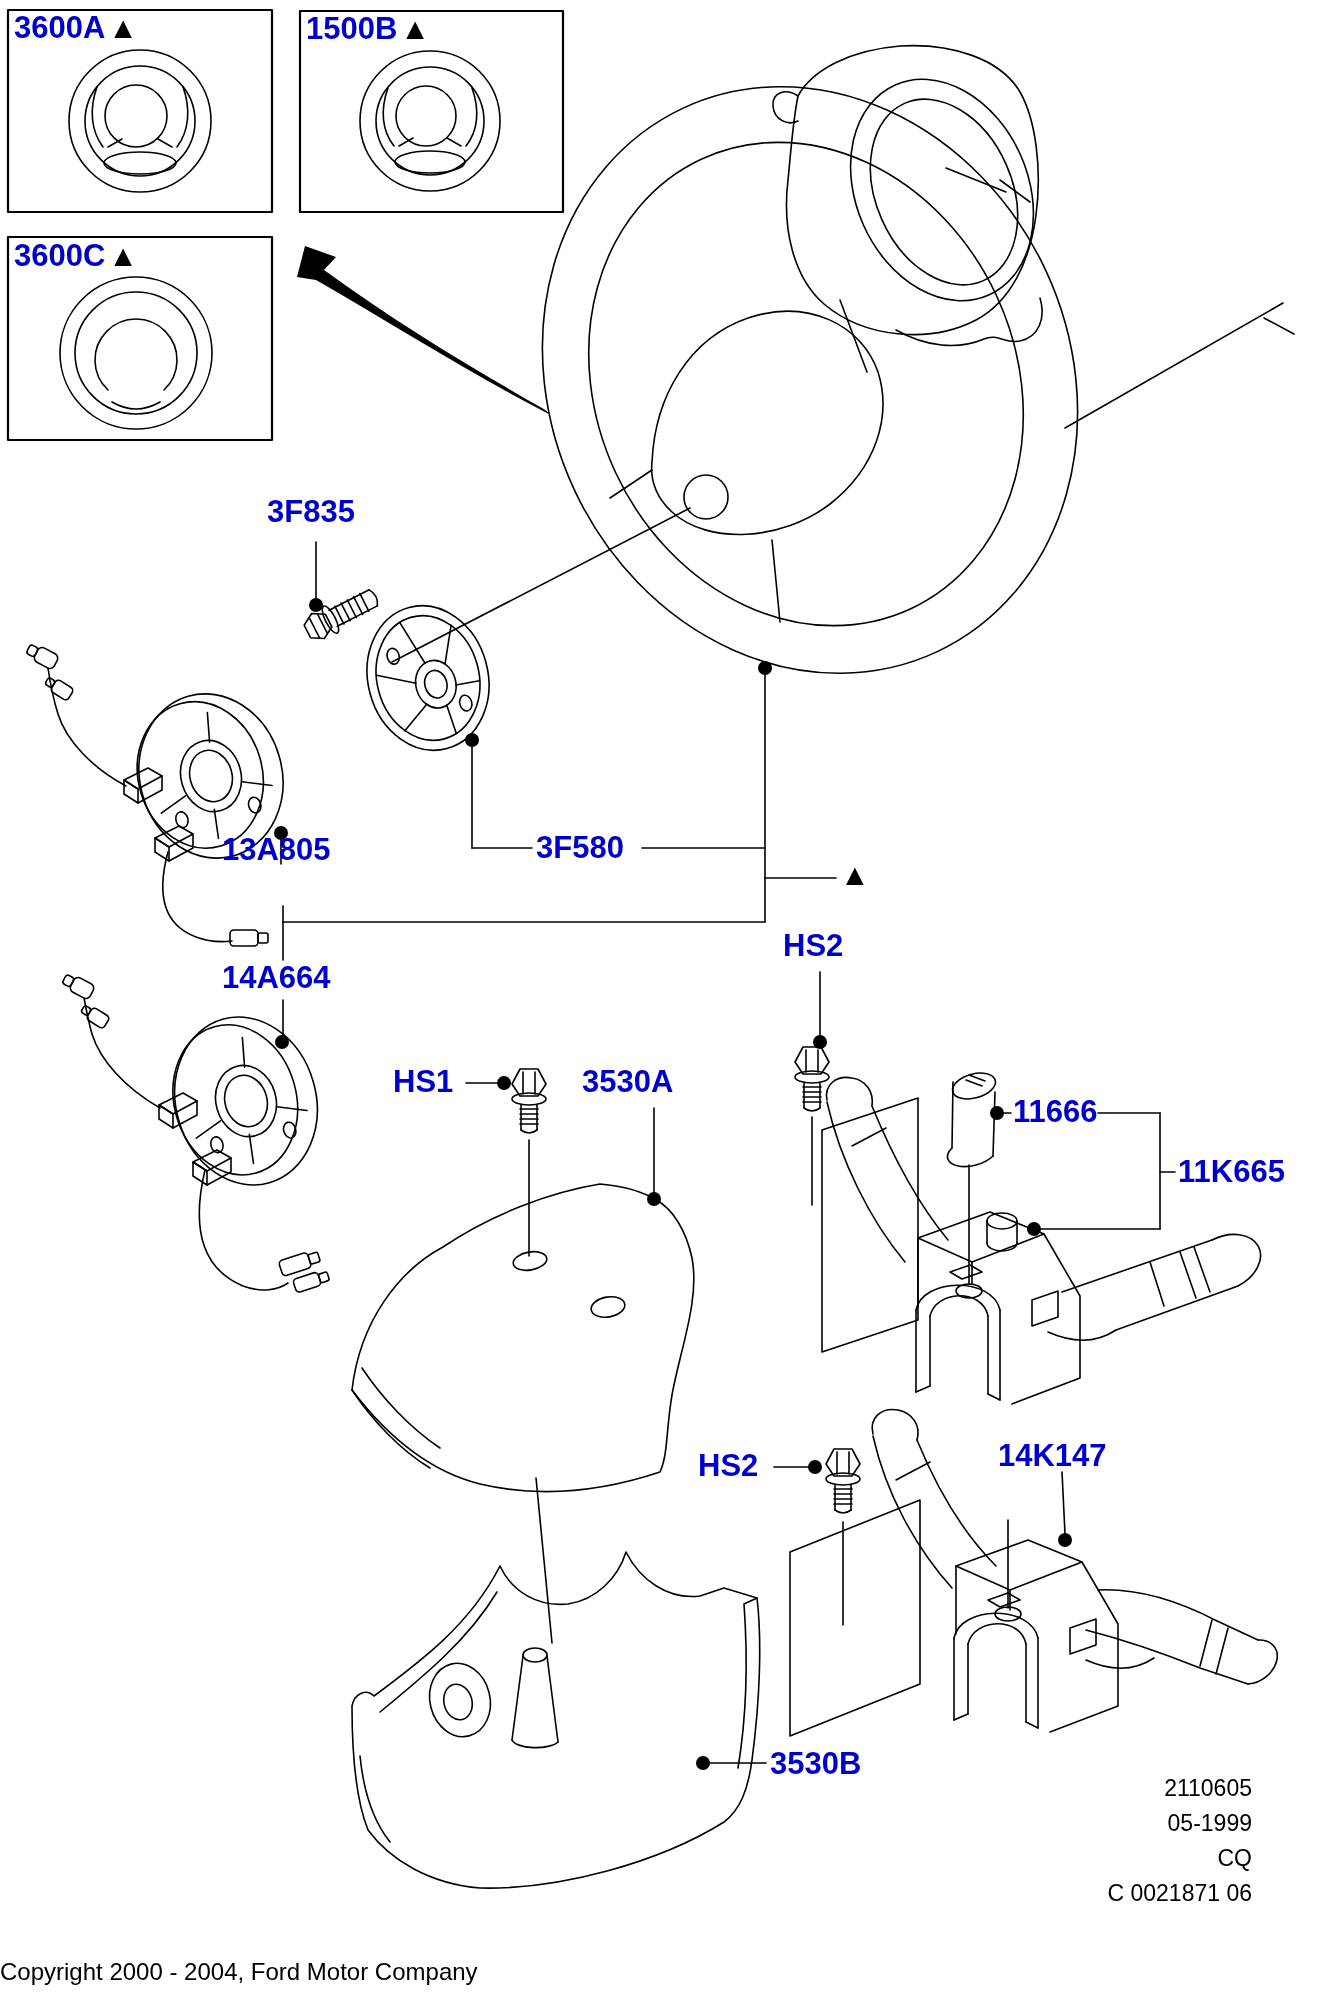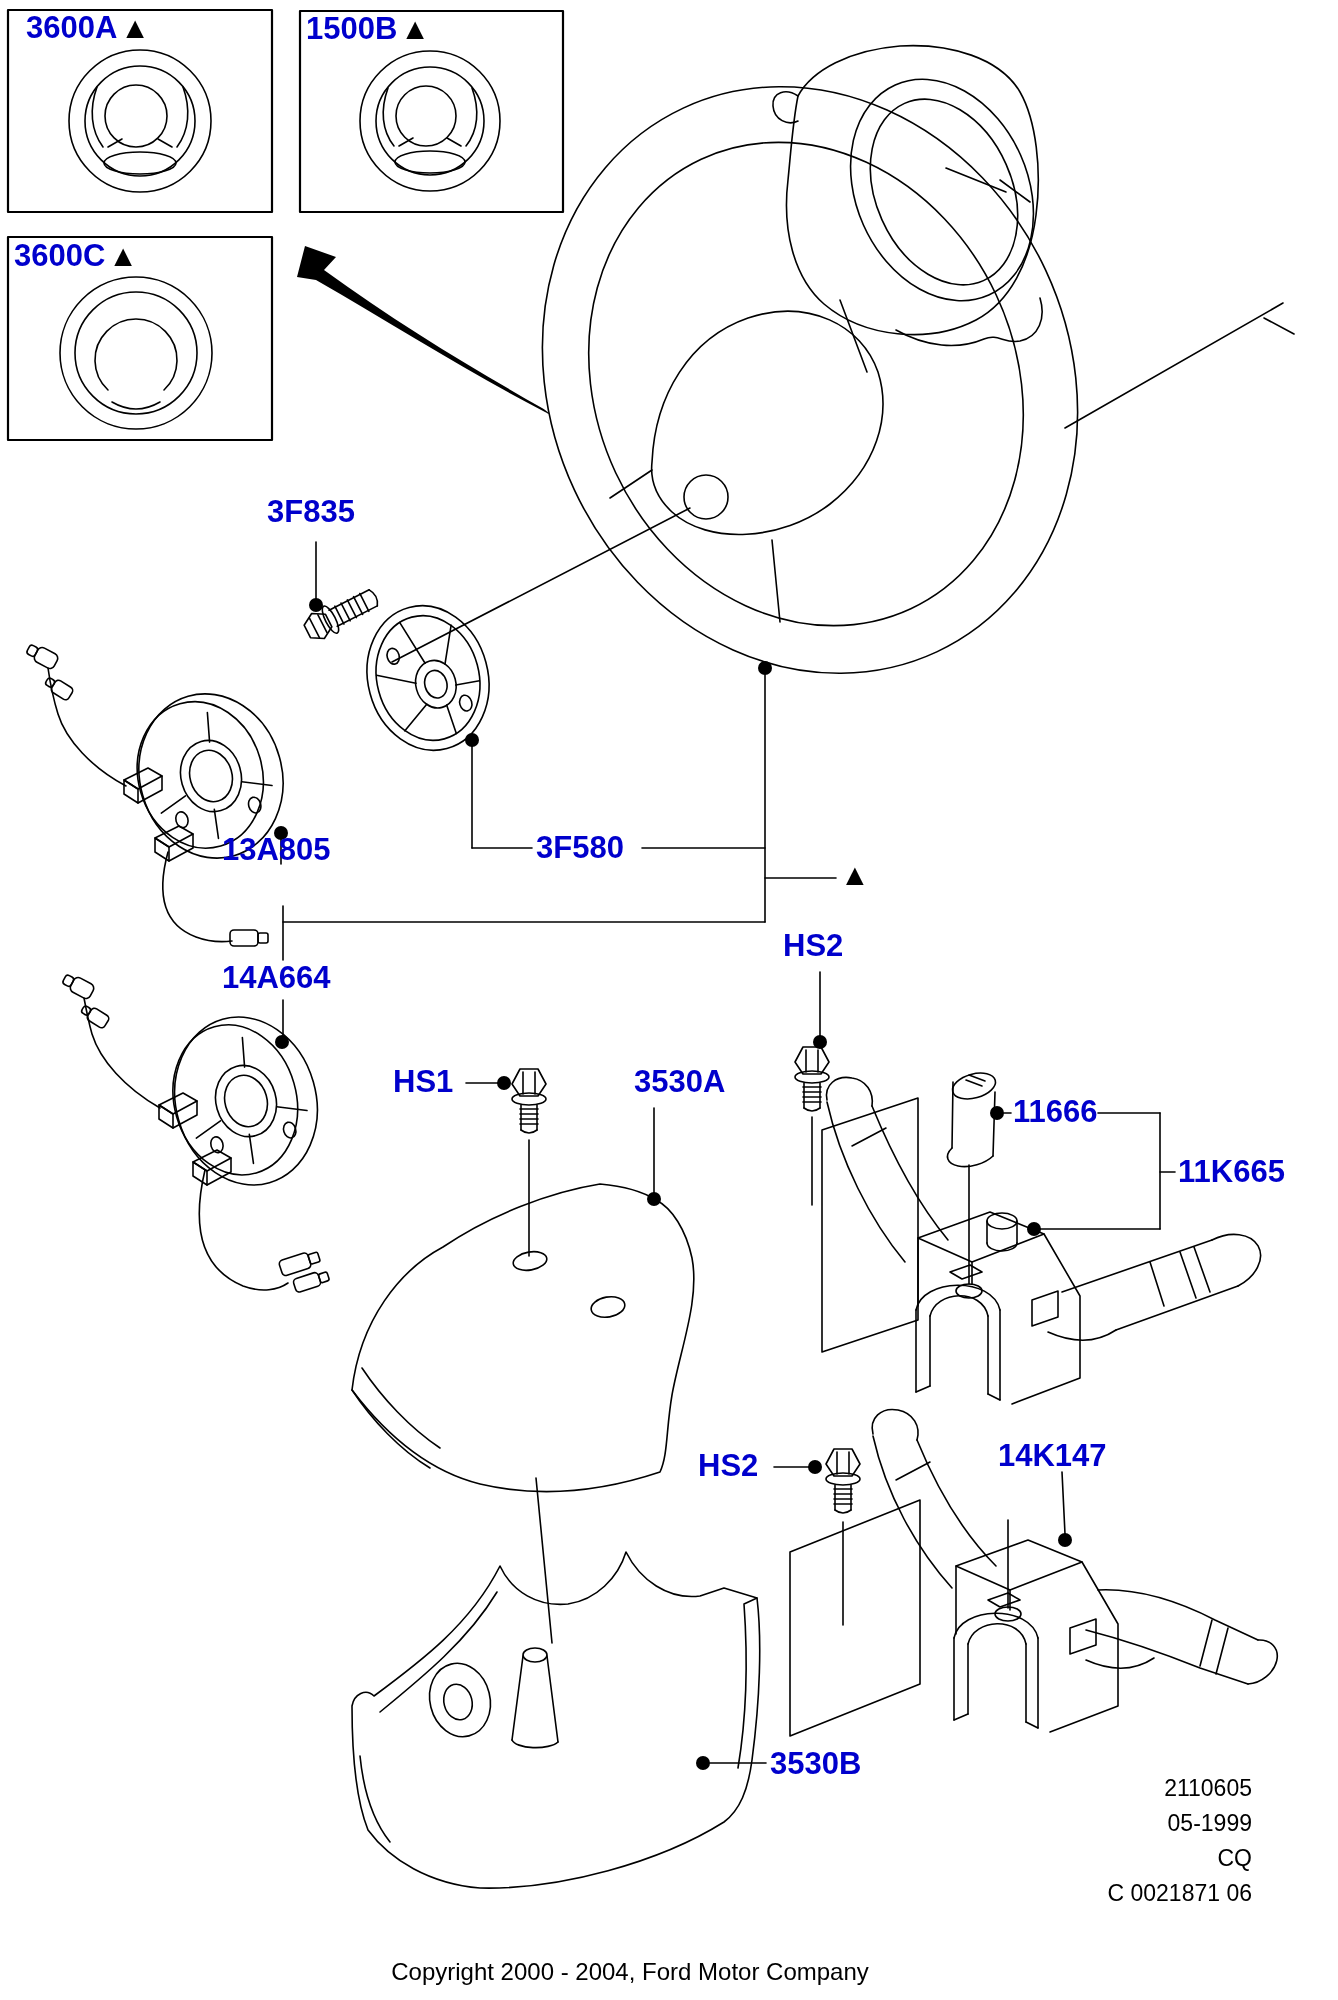--- a/index.html
+++ b/index.html
@@ -15,21 +15,21 @@
     color:var(--label-blue); letter-spacing:0;
   }
   .callout .tri{ color:var(--line-black); font-size:30px; margin-left:3px; }
   .tri-only{ font:30px "Liberation Sans",sans-serif; color:var(--line-black); }
   .plate{
     position:absolute; left:1032px; top:1771px; width:220px;
     text-align:right; font:23px/35px "Liberation Sans", sans-serif;
     color:var(--line-black);
   }
   .copyright{
-    position:absolute; left:0; top:1958px; width:1260px; text-align:center;
+    position:absolute; left:0; top:1958px; width:1260px; text-align:left;
     font:24px "Liberation Sans", sans-serif; color:var(--line-black);
   }
 </style>
 </head>
 <body>
 
 <div class="stage">
 
 <svg width="1338" height="2000" viewBox="0 0 1338 2000">
   <g fill="none" stroke="#000" stroke-width="1.6" stroke-linecap="round" stroke-linejoin="round">
@@ -383,31 +383,31 @@
       <path d="M1098,1590 C 1140,1588 1180,1602 1215,1620 L1258,1640"></path>
       <path d="M1086,1630 C 1125,1640 1165,1654 1200,1668 L1248,1684"></path>
       <path d="M1258,1640 A15,20 55 0 1 1248,1684"></path>
       <line x1="1212" y1="1620" x2="1200" y2="1666"></line>
       <line x1="1228" y1="1628" x2="1216" y2="1674"></line>
     </g>
 
   </g>
 </svg>
 
-<div class="callout" style="left:26px;top:12px"><span>3600A</span><span class="tri">▲</span></div>
+<div class="callout" style="left:14px;top:12px"><span>3600A</span><span class="tri">▲</span></div>
 <div class="callout" style="left:306px;top:13px"><span>1500B</span><span class="tri">▲</span></div>
 <div class="callout" style="left:14px;top:240px"><span>3600C</span><span class="tri">▲</span></div>
 <div class="callout" style="left:267px;top:496px"><span>3F835</span></div>
 <div class="callout" style="left:222px;top:834px"><span>13A805</span></div>
 <div class="callout" style="left:222px;top:962px"><span>14A664</span></div>
 <div class="callout" style="left:536px;top:832px"><span>3F580</span></div>
 <div class="callout tri-only" style="left:840px;top:858px"><span>▲</span></div>
 <div class="callout" style="left:783px;top:930px"><span>HS2</span></div>
 <div class="callout" style="left:393px;top:1066px"><span>HS1</span></div>
-<div class="callout" style="left:634px;top:1066px"><span>3530A</span></div>
+<div class="callout" style="left:582px;top:1066px"><span>3530A</span></div>
 <div class="callout" style="left:1013px;top:1096px"><span>11666</span></div>
 <div class="callout" style="left:1178px;top:1156px"><span>11K665</span></div>
 <div class="callout" style="left:698px;top:1450px"><span>HS2</span></div>
 <div class="callout" style="left:998px;top:1440px"><span>14K147</span></div>
 <div class="callout" style="left:770px;top:1748px"><span>3530B</span></div>
 
 <div class="plate">
   <div>2110605</div>
   <div>05-1999</div>
   <div>CQ</div>

